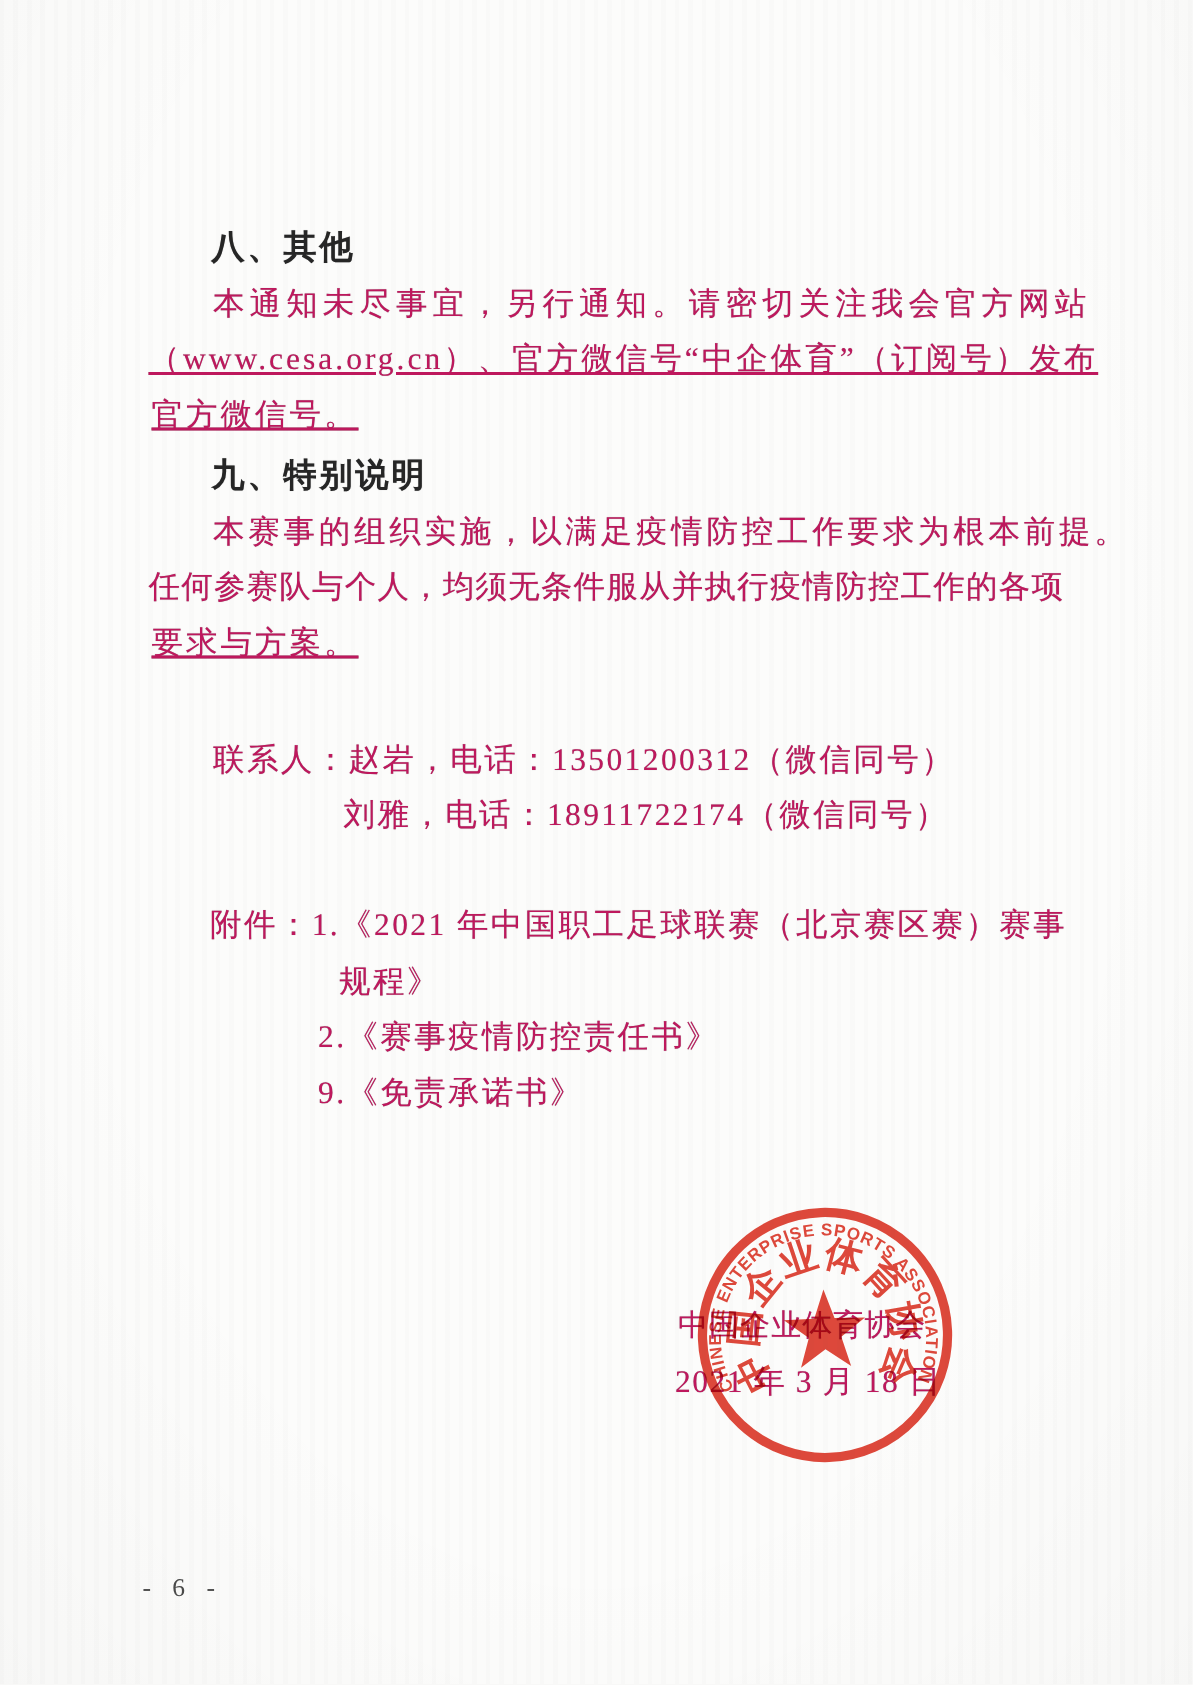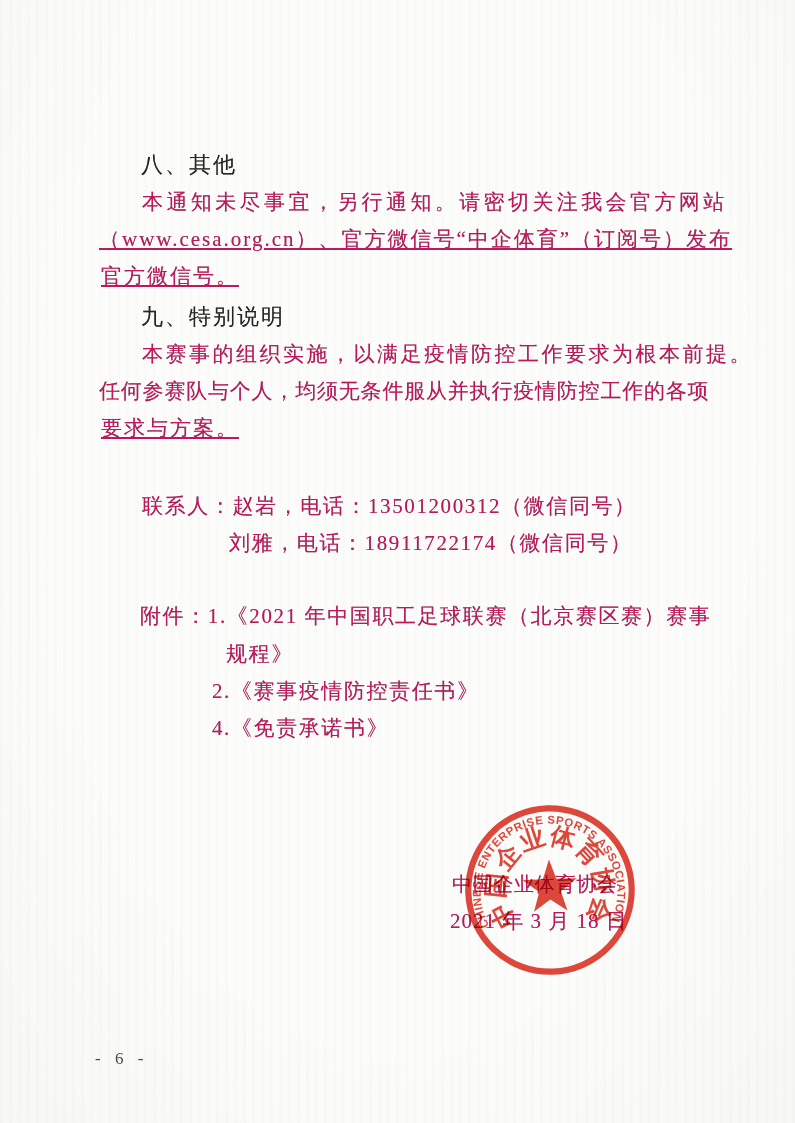--- a/index.html
+++ b/index.html
@@ -26,21 +26,21 @@
   }
   .ln {
     position: absolute;
     white-space: nowrap;
     font-size: 21px;
     line-height: 28px;
     color: #be185d;
     text-shadow: 0 0 0.5px rgba(40,40,40,0.45);
   }
   .heading {
-    font-weight: 400;
+    font-weight: 700;
     font-size: 22px;
     letter-spacing: 2px;
     color: #262626;
     font-family: "Liberation Sans", "DejaVu Sans", sans-serif;
   }
   .sp34 { letter-spacing: 3.4px; }
   .sp25 { letter-spacing: 2.5px; }
   .sp20 { letter-spacing: 2px; text-decoration: underline; }
   .sp16 { letter-spacing: 1.6px; text-align: right; }
   .sp08 { letter-spacing: 0.8px; }
@@ -81,21 +81,21 @@
   <div class="ln sp25" style="left:142px; top:340px;">本赛事的组织实施，以满足疫情防控工作要求为根本前提。</div>
   <div class="ln sp08" style="left:99px; top:377px;">任何参赛队与个人，均须无条件服从并执行疫情防控工作的各项</div>
   <div class="ln sp20" style="left:101px; top:414px;">要求与方案。</div>
 
   <div class="ln sp16" style="left:142px; top:492px;">联系人：赵岩，电话：13501200312（微信同号）</div>
   <div class="ln sp16" style="left:229px; top:529px;">刘雅，电话：18911722174（微信同号）</div>
 
   <div class="ln sp16" style="left:140px; top:602px;">附件：1.《2021 年中国职工足球联赛（北京赛区赛）赛事</div>
   <div class="ln sp16" style="left:226px; top:640px;">规程》</div>
   <div class="ln sp16" style="left:212px; top:677px;">2.《赛事疫情防控责任书》</div>
-  <div class="ln sp16" style="left:212px; top:714px;">4.《免责承诺书》</div>
+  <div class="ln sp16" style="left:212px; top:714px;">9.《免责承诺书》</div>
 
   <div class="ln org-line" style="left:452px; top:870px;">中国企业体育协会</div>
   <div class="ln date-line" style="left:450px; top:907px;">2021 年 3 月 18 日</div>
 
   <svg class="stamp-svg" viewBox="0 0 200 200">
     <defs>
       <path id="enArc" d="M 35.9 137.0 A 72 72 0 1 1 162.4 136.0" fill="none"></path>
       <path id="cnArc" d="M 63.2 130.9 A 48 48 0 1 1 136.8 130.9" fill="none"></path>
     </defs>
 

